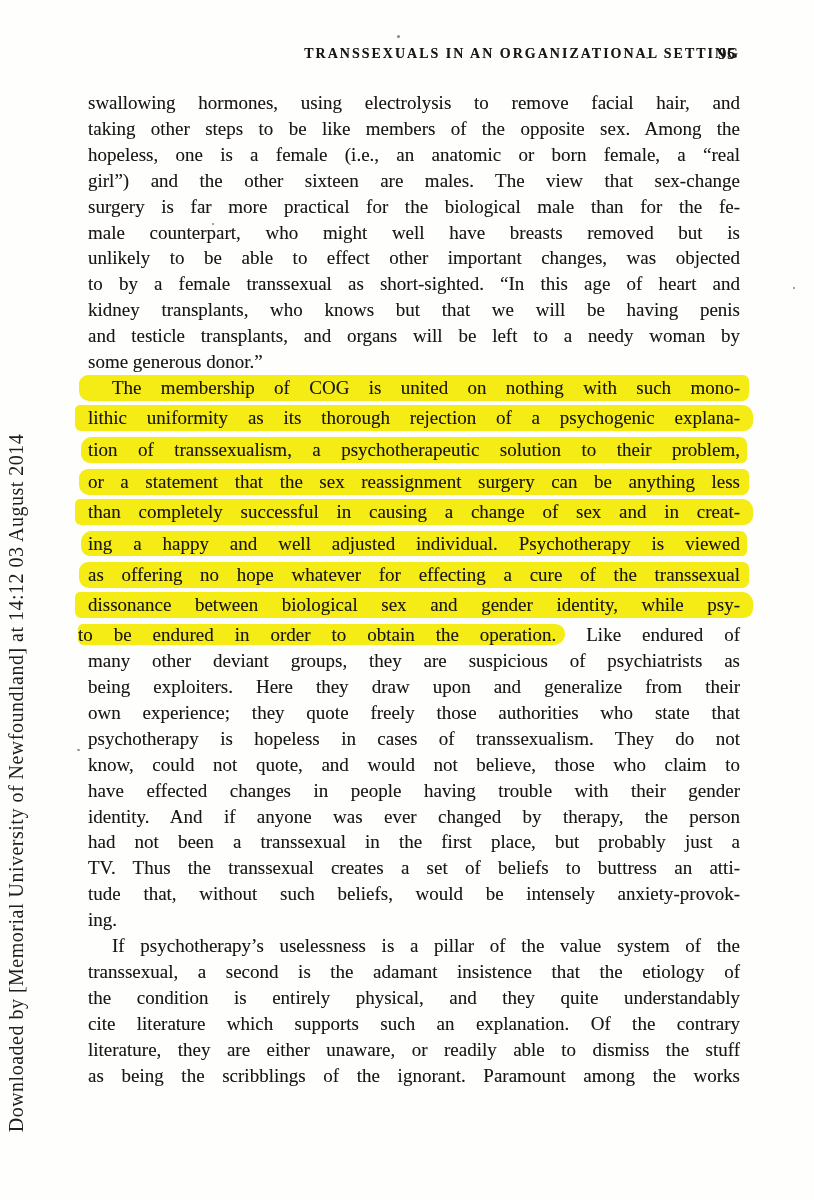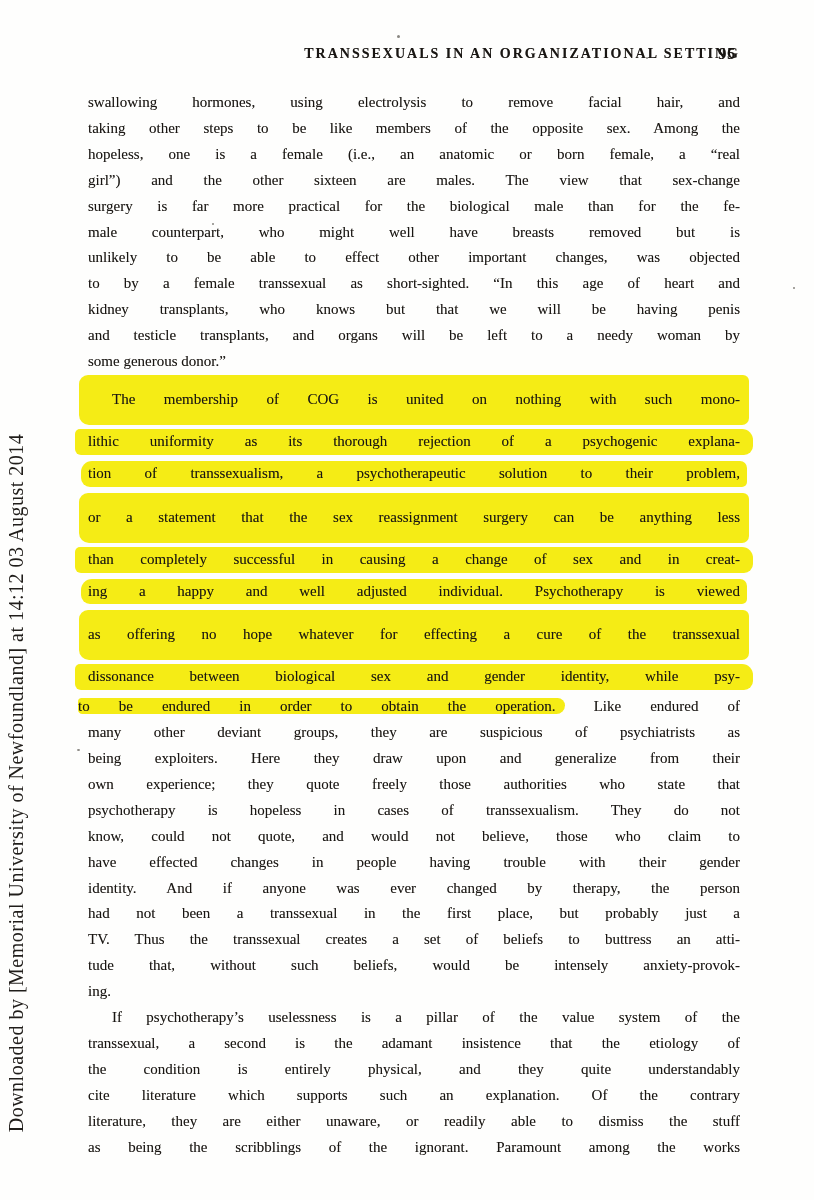--- a/index.html
+++ b/index.html
@@ -21,29 +21,29 @@
     color: var(--ink, #191613);
     text-shadow: 0 0 0.4px rgba(20,16,10,.4);
   }
   #running-head .pageno {
     position: absolute; right: 4px; top: -2px;
     font-size: 17px; font-weight: 700; letter-spacing: 0.5px;
   }
   
   #text-block {
     position: absolute; left: 88px; top: 90px; width: 652px;
-    font-size: 15px; line-height: 25.9px;
+    font-size: 19px; line-height: 25.9px;
     text-shadow: 0 0 0.4px rgba(25,20,12,.35);
   }
   .line { text-align: justify; text-align-last: justify; white-space: normal; }
   .line.last { text-align-last: left; }
   .line.indent { text-indent: 24px; }
   
   .hl { background: var(--hl, #f5ec15); }
-  .hl.hl-a { margin: 0 -9px;  padding: 12px 9px;  border-radius: 9px 6px 7px 10px; }
+  .hl.hl-a { margin: 0 -9px;  padding: 0 9px;  border-radius: 9px 6px 7px 10px; }
   .hl.hl-b { margin: 4px -13px; padding: 0 13px; border-radius: 5px 11px 9px 6px; }
   .hl.hl-c { margin: 6px -7px;  padding: 0 7px;  border-radius: 11px 7px 5px 9px; }
   .hl-part {
     background: var(--hl, #f5ec15);
     margin-left: -10px; 
     padding-right: 9px; border-radius: 6px 12px 14px 7px;
   }
   
   #watermark {
     position: absolute; top: 768px; left: -395px; width: 830px; height: 30px;

